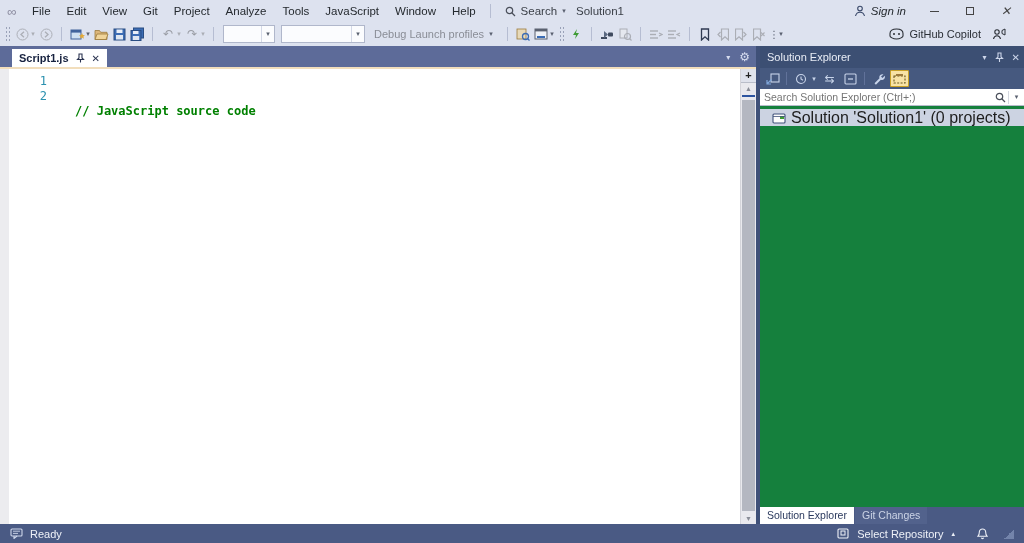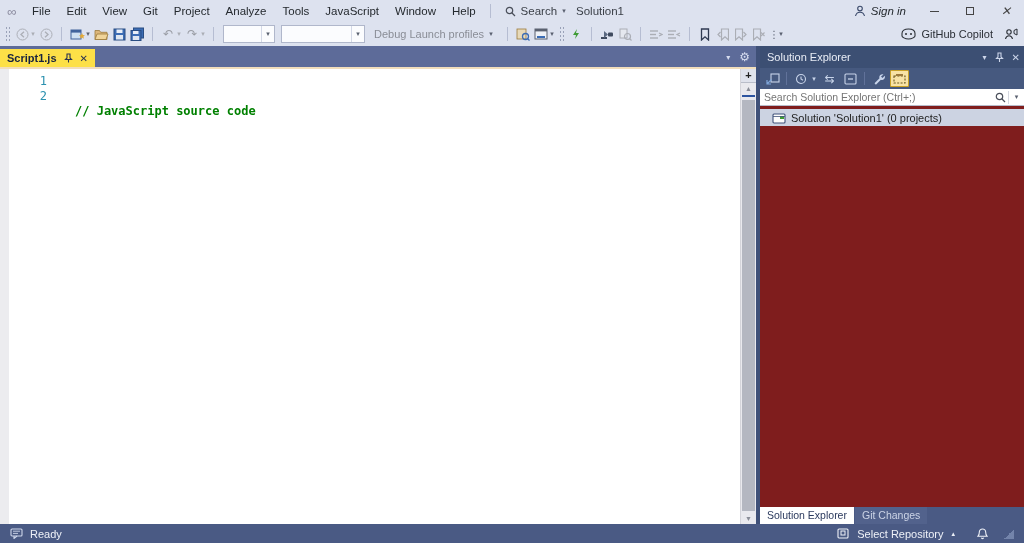--- a/index.html
+++ b/index.html
@@ -26,28 +26,28 @@
   .grip { width:5px; height:16px; margin:0 3px;
     background-image:radial-gradient(#9aa2b8 35%, transparent 36%); background-size:3px 4px; }
   .tbi { width:18px; height:18px; display:flex; align-items:center; justify-content:center; font-size:12px; border-radius:2px; }
   .caret { font-size:7px; color:#5a6170; margin-left:-2px; width:8px; text-align:center; }
   .dis { opacity:.4; filter:grayscale(1); }
   .combo { height:18px; background:#fbfcfe; border:1px solid #b0b7cb; display:flex;
     align-items:center; justify-content:flex-end; margin:0 3px; }
   .combo .cbtn { width:13px; height:100%; display:flex; align-items:center; justify-content:center;
     font-size:7px; color:#5a6170; border-left:1px solid #d3d8e6; }
   .txtbtn { display:flex; align-items:center; gap:5px; padding:0 6px; height:20px; color:#8a8d96; }
-  .copilot { margin-left:auto; display:flex; align-items:center; gap:5px; padding-right:6px; color:#2b2f36; }
+  .copilot { margin-left:auto; display:flex; align-items:center; gap:5px; padding-right:18px; color:#2b2f36; }
 
   
   .main { position:absolute; top:46px; left:0; width:1024px; height:478px; display:flex; }
   .editor-col { width:756px; display:flex; flex-direction:column; background:#5d6b99; }
   .tabstrip { height:21px; display:flex; align-items:flex-end; position:relative; }
-  .doc-tab { height:18px; background:#fde047; color:#17223f; font-weight:bold; font-size:11px;
-    display:flex; align-items:center; gap:7px; padding:0 7px; margin-left:0; }
+  .doc-tab { height:18px; background:#ffffff; color:#17223f; font-weight:bold; font-size:11px;
+    display:flex; align-items:center; gap:7px; padding:0 7px; margin-left:12px; }
   .doc-tab .ticon { font-weight:normal; font-size:10px; color:#2a3350; }
   .strip-ctrl { position:absolute; right:6px; top:4px; display:flex; gap:9px; color:#d6dcef; align-items:center; }
   .wheatline { height:2px; background:#f2debc; }
   .editor-body { flex:1; background:#ffffff; display:flex; position:relative; }
   .glyph-margin { width:9px; background:#ececef; }
   .linenos { width:38px; text-align:right; color:#2b91af;
     font:12px "DejaVu Sans Mono", monospace; line-height:15px; padding-top:5px; }
   .codearea { flex:1; font:bold 12px "DejaVu Sans Mono", monospace; color:#008000;
     line-height:15px; padding-top:5px; padding-left:28px; white-space:pre; }
   .vscroll { position:absolute; right:0; top:0; bottom:0; width:16px;
@@ -81,21 +81,21 @@
   .pt-ctrl { margin-left:auto; display:flex; align-items:center; gap:8px; color:#cdd6ea; }
   .panel-toolbar { height:21px; background:#46597f; display:flex; align-items:center; gap:2px; padding:0 3px; }
   .pti { width:19px; height:17px; display:flex; align-items:center; justify-content:center; border-radius:1px; }
   .pti.sel { background:#f8e3a5; border:1px solid #c9a227; }
   .psep { width:1px; height:13px; background:#61729a; margin:0 2px; }
   .panel-search { height:17px; background:#fff; display:flex; align-items:center; border-bottom:1px solid #b7bccb; }
   .panel-search input { flex:1; border:none; outline:none; font-size:10.5px; color:#767676;
     padding:0 4px; font-family:"Liberation Sans",sans-serif; background:transparent; }
   .ps-div { width:1px; height:13px; background:#d5d8e0; }
   .ps-btn { width:15px; display:flex; align-items:center; justify-content:center; }
-  .panel-tree { flex:1; background:#7f1d1d; font-size:11px; color:#1e1e1e; padding-top:3px; }
+  .panel-tree { flex:1; background:#15803d; font-size:16px; color:#1e1e1e; padding-top:3px; }
   .tree-row { height:17px; display:flex; align-items:center; gap:5px; padding-left:12px; }
   .tree-row.selected { background:#ccd3e2; }
   .panel-tabs { height:17px; background:#4a5a84; display:flex; align-items:stretch; gap:1px; font-size:10.5px; }
   .ptab { padding:2px 7px 0 7px; background:#52628c; color:#ccd4e6; }
   .ptab.active { background:#ffffff; color:#2b3a5e; }
 
   
   .statusbar { position:absolute; left:0; bottom:0; width:1024px; height:19px; background:#4a5a84;
     color:#eef1f8; font-size:11px; display:flex; align-items:center; padding:0 10px; gap:7px; }
   .sb-right { margin-left:auto; display:flex; align-items:center; gap:8px; }

